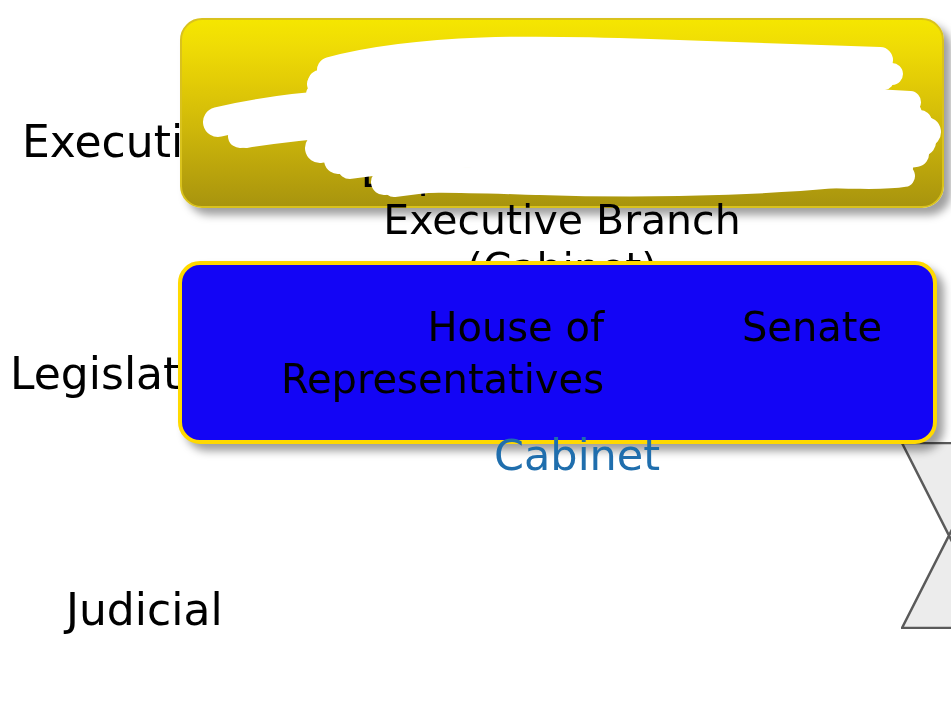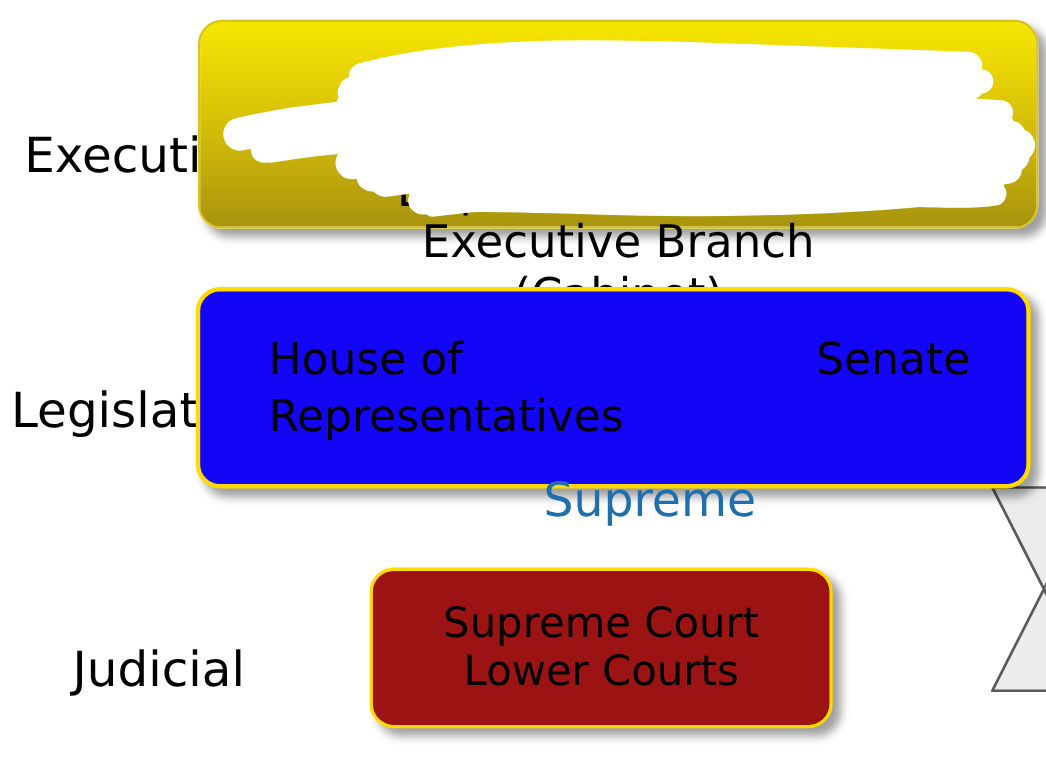--- a/index.html
+++ b/index.html
@@ -91,21 +91,21 @@
     width: 759px;
     height: 183px;
     border: 4px solid #ffd900;
     background: #1305f5;
   }
   #box-legislative .col-house {
     position: absolute;
     left: 62px;
     top: 36px;
     width: 360px;
-    text-align: left;
+    text-align: right;
     font-size: 40px;
     color: #000000;
     line-height: 1.3;
   }
   #box-legislative .col-senate {
     position: absolute;
     left: 480px;
     top: 36px;
     width: 300px;
     text-align: center;
@@ -191,24 +191,20 @@
       <path d="M250 92 C340 80, 440 80, 520 84" stroke-width="18"></path>
     </g>
   </svg>
 
   <div class="gov-box" id="box-legislative">
     <div class="col-house" style="white-space:pre-line;">House of
 Representatives</div>
     <div class="col-senate">Senate</div>
   </div>
 
-  <div id="caption-congress">Supreme</div>
-
-  <div class="gov-box" id="box-judicial">
-    <div class="box-text">Supreme Court
-Lower Courts</div>
-  </div>
+  <div id="caption-congress">Cabinet</div>
+
 
   <svg id="hourglass" viewBox="0 0 96 187">
     <polygon points="1,1 95,1 1,186 95,186" fill="#ececec" stroke="#5a5a5a" stroke-width="2.5" stroke-linejoin="miter"></polygon>
   </svg>
 
 </div>
 
 </body></html>

